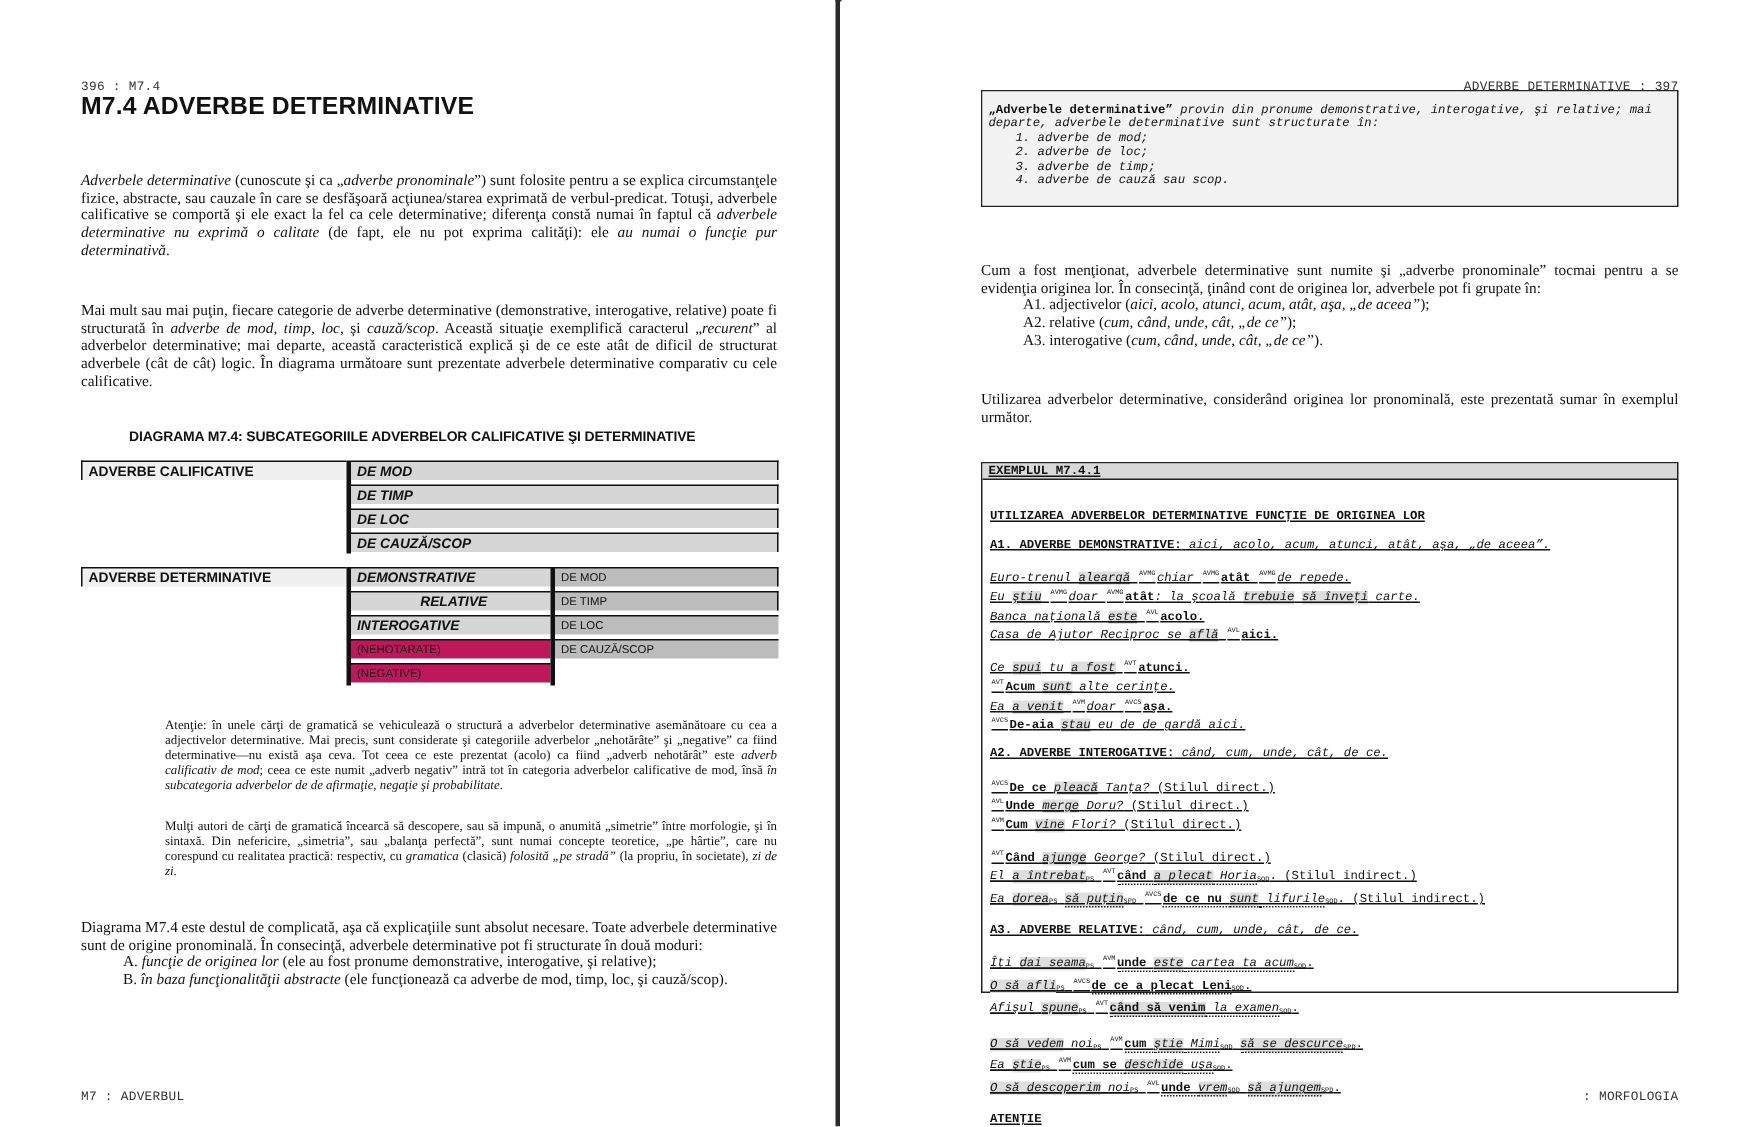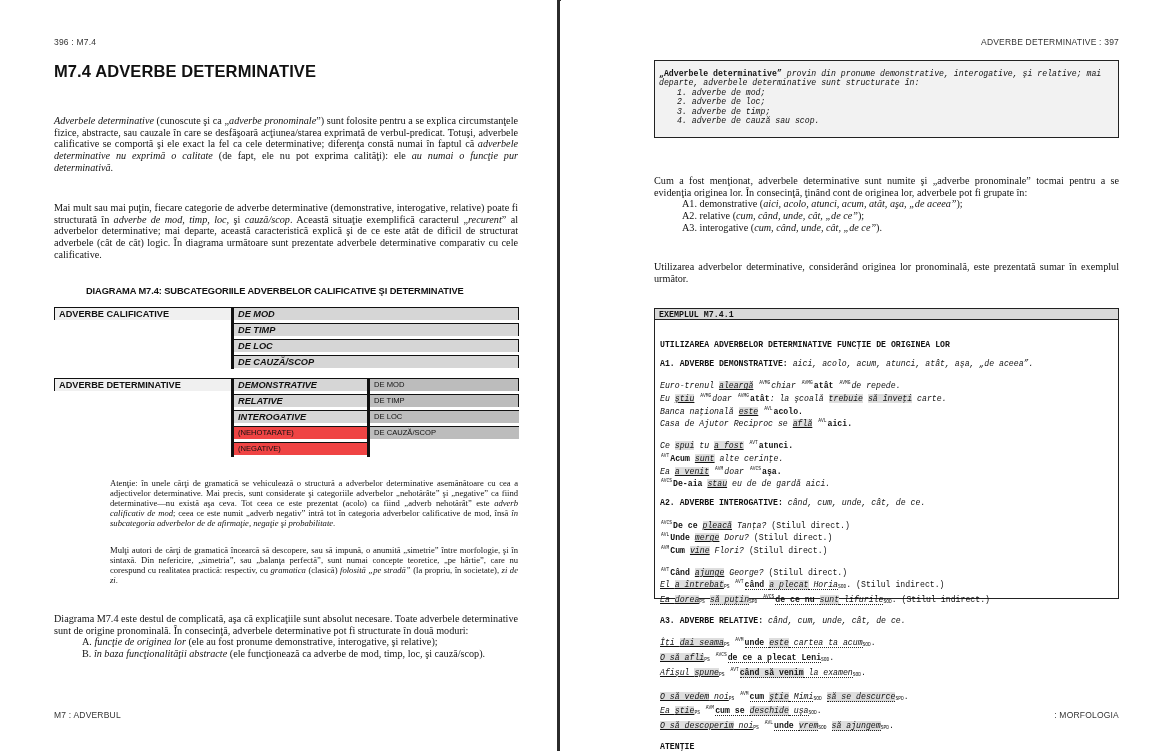--- a/index.html
+++ b/index.html
@@ -3,33 +3,33 @@
 <meta charset="utf-8">
 <style>
   * { box-sizing: border-box; margin: 0; padding: 0; }
   html, body { width: 1172px; height: 751px; background: #ffffff; overflow: hidden; }
   body { position: relative; font-family: "Liberation Serif", serif; color: #111; }
   .page { position: absolute; top: 0; height: 751px; background: #fff; }
   .page-left { left: 0; width: 557px; }
   .page-right { left: 561px; width: 611px; }
   .top-rule { position: absolute; top: 0; left: 0; width: 1172px; height: 1px; background: #333; }
   .spine { position: absolute; left: 557px; top: 0; width: 3px; height: 751px; background: #2b2b2b; }
-  .running { position: absolute; font-family: Liberation Sans, sans-serif; font-size: 8.5px; color: #333; letter-spacing: 0.2px; }
+  .running { position: absolute; font-family: Liberation Mono, monospace; font-size: 8.5px; color: #333; letter-spacing: 0.2px; margin-top: 16px; }
   .title { position: absolute; left: 54px; top: 62px; font-family: "Liberation Sans", sans-serif; font-weight: bold; font-size: 16.5px; letter-spacing: 0.1px; }
   .para { position: absolute; font-size: 10.2px; line-height: 11.7px; text-align: justify; }
   .para i { font-style: italic; }
   .diag-title { position: absolute; left: 86px; top: 286px; font-family: "Liberation Sans", sans-serif; font-weight: bold; font-size: 9.3px; letter-spacing: -0.1px; text-align: center; }
   .cell { position: absolute; font-family: "Liberation Sans", sans-serif; font-size: 9.2px; height: 13px; line-height: 12px; padding-left: 4px; border-top: 1.4px solid #111; white-space: nowrap; }
   .cell.b { font-weight: bold; }
   .cell.bi { font-weight: bold; font-style: italic; }
   .cell.sm { font-size: 7.6px; }
   .cell.light { background: #f0f0f0; }
   .cell.mid { background: #d6d6d6; border-right: 1.2px solid #111; }
   .cell.dark { background: #bcbcbc; border-right: 1.2px solid #111; }
-  .cell.whitebox { background: #ef4444; border-right: 1.2px solid #111; }
+  .cell.whitebox { background: #be185d; border-right: 1.2px solid #111; }
   .vbar { position: absolute; width: 3px; background: #111; }
   .list-line { display: block; padding-left: 28px; }
   .box { position: absolute; border: 1px solid #222; background: #fff; }
   .box-head { height: 11px; background: #d9d9d9; border-bottom: 1px solid #222; font-family: "Liberation Mono", monospace; font-weight: bold; font-size: 8.3px; line-height: 11px; padding-left: 4px; }
   .def-body { background: #f2f2f2; padding: 8px 4px 4px 4px; font-family: "Liberation Mono", monospace; font-size: 8.2px; line-height: 9.4px; height: 76px; }
   .def-body i { font-style: italic; }
   .def-body .item { display: block; padding-left: 18px; font-style: italic; }
   .ex-body { padding: 20px 5px 4px 5px; font-family: "Liberation Mono", monospace; font-size: 8.2px; line-height: 9.6px; }
   .ex-body .ln { display: block; white-space: nowrap; }
   .ex-body .gap { display: block; height: 9.6px; }
@@ -59,21 +59,21 @@
   <div class="cell b light" style="left:54px;top:307px;width:177px;border-left:1.2px solid #111;">ADVERBE  CALIFICATIVE</div>
   <div class="vbar" style="left:231px;top:307px;height:62px;"></div>
   <div class="cell bi mid" style="left:234px;top:307px;width:285px;">DE MOD</div>
   <div class="cell bi mid" style="left:234px;top:323px;width:285px;">DE TIMP</div>
   <div class="cell bi mid" style="left:234px;top:339px;width:285px;">DE LOC</div>
   <div class="cell bi mid" style="left:234px;top:355px;width:285px;">DE CAUZĂ/SCOP</div>
 
   <div class="cell b light" style="left:54px;top:378px;width:177px;border-left:1.2px solid #111;">ADVERBE  DETERMINATIVE</div>
   <div class="vbar" style="left:231px;top:378px;height:79px;"></div>
   <div class="cell bi mid" style="left:234px;top:378px;width:160px;border-right:none;">DEMONSTRATIVE</div>
-  <div class="cell bi mid" style="left:234px;top:394px;width:133px;border-right:none;">RELATIVE</div>
+  <div class="cell bi mid" style="left:234px;top:394px;width:133px;border-right:none;text-align:center;">RELATIVE</div>
   <div class="cell bi mid" style="left:234px;top:410px;width:133px;border-right:none;">INTEROGATIVE</div>
   <div class="cell sm whitebox" style="left:234px;top:426px;width:133px;border-right:none;">(NEHOTARATE)</div>
   <div class="cell sm whitebox" style="left:234px;top:442px;width:133px;border-right:none;">(NEGATIVE)</div>
   <div class="vbar" style="left:367px;top:378px;height:79px;"></div>
   <div class="cell sm dark" style="left:370px;top:378px;width:149px;">DE MOD</div>
   <div class="cell sm dark" style="left:370px;top:394px;width:149px;">DE TIMP</div>
   <div class="cell sm dark" style="left:370px;top:410px;width:149px;border-right:none;">DE LOC</div>
   <div class="cell sm dark" style="left:370px;top:426px;width:149px;border-right:none;">DE CAUZĂ/SCOP</div>
 
   <div class="para" style="left:110px;top:478px;width:408px;font-size:8.6px;line-height:10.1px;"><span>Atenţie: în unele cărţi de gramatică se vehiculează o structură a adverbelor determinative asemănătoare cu cea a adjectivelor determinative. Mai precis, sunt considerate şi categoriile adverbelor „nehotărâte” şi „negative” ca fiind determinative—nu există aşa ceva. Tot ceea ce este prezentat (acolo) ca fiind „adverb nehotărât” este </span><i>adverb calificativ de mod</i><span>; ceea ce este numit „adverb negativ” intră tot în categoria adverbelor calificative de mod, însă </span><i>în subcategoria adverbelor de de afirmaţie, negaţie şi probabilitate</i><span>.</span></div>
@@ -99,28 +99,28 @@
       <b>„Adverbele determinative”</b><i> provin din pronume demonstrative, interogative, şi relative; mai departe, adverbele determinative sunt structurate în:</i>
       <span class="item">1. adverbe de mod;</span>
       <span class="item">2. adverbe de loc;</span>
       <span class="item">3. adverbe de timp;</span>
       <span class="item">4. adverbe de cauză sau scop.</span>
     </div>
   </div>
 
   <div class="para" style="left:93px;top:175px;width:465px;">
     <span>Cum a fost menţionat, adverbele determinative sunt numite şi „adverbe pronominale” tocmai pentru a se evidenţia originea lor. În consecinţă, ţinând cont de originea lor, adverbele pot fi grupate în:</span>
-    <span class="list-line"><span>A1. demonstrative (</span><i>aici, acolo, atunci, acum, atât, aşa, „de aceea”</i><span>);</span></span>
+    <span class="list-line"><span>A1. adjectivelor (</span><i>aici, acolo, atunci, acum, atât, aşa, „de aceea”</i><span>);</span></span>
     <span class="list-line"><span>A2. relative (</span><i>cum, când, unde, cât, „de ce”</i><span>);</span></span>
     <span class="list-line"><span>A3. interogative (</span><i>cum, când, unde, cât, „de ce”</i><span>).</span></span>
   </div>
 
   <div class="para" style="left:93px;top:261px;width:465px;">Utilizarea adverbelor determinative, considerând originea lor pronominală, este prezentată sumar în exemplul următor.</div>
 
-  <div class="box" style="left:93px;top:308px;width:465px;height:291px;">
+  <div class="box" style="left:93px;top:308px;width:465px;height:354px;text-decoration:underline;">
     <div class="box-head">EXEMPLUL M7.4.1</div>
     <div class="ex-body">
       <span class="ln"><b>UTILIZAREA ADVERBELOR DETERMINATIVE FUNCŢIE DE ORIGINEA LOR</b></span>
       <span class="gap"></span>
       <span class="ln"><b>A1. ADVERBE DEMONSTRATIVE:</b><i> aici, acolo, acum, atunci, atât, aşa, „de aceea”.</i></span>
       <span class="gap"></span>
 
       <span class="ln"><i>Euro-trenul </i><i class="hl ul">aleargă</i> <sup class="tag">AVMG</sup><i>chiar </i><sup class="tag">AVMG</sup><b>atât </b><sup class="tag">AVMG</sup><i>de repede.</i></span>
       <span class="ln"><i>Eu </i><i class="hl ul">ştiu</i> <sup class="tag">AVMG</sup><i>doar </i><sup class="tag">AVMG</sup><b>atât</b><i>: la şcoală </i><i class="hl">trebuie</i> <i class="hl">să înveţi</i><i> carte.</i></span>
       <span class="ln"><i>Banca naţională </i><i class="hl ul">este</i> <sup class="tag">AVL</sup><b>acolo.</b></span>

